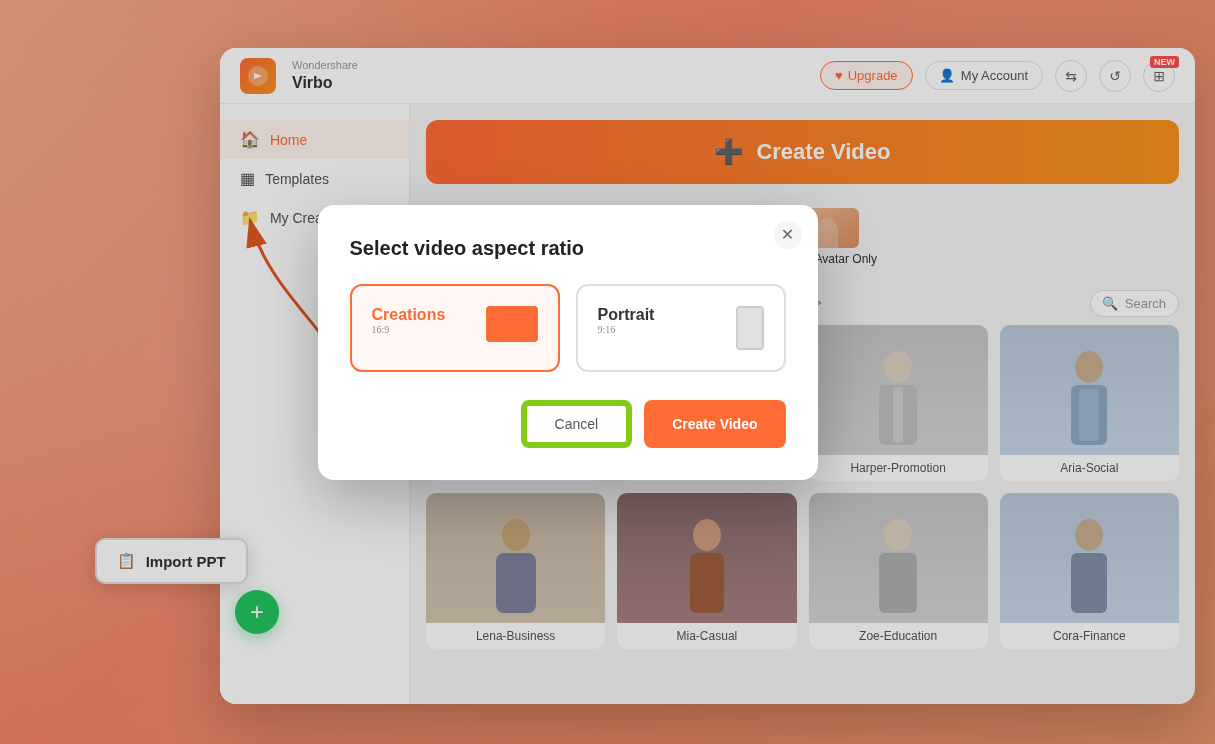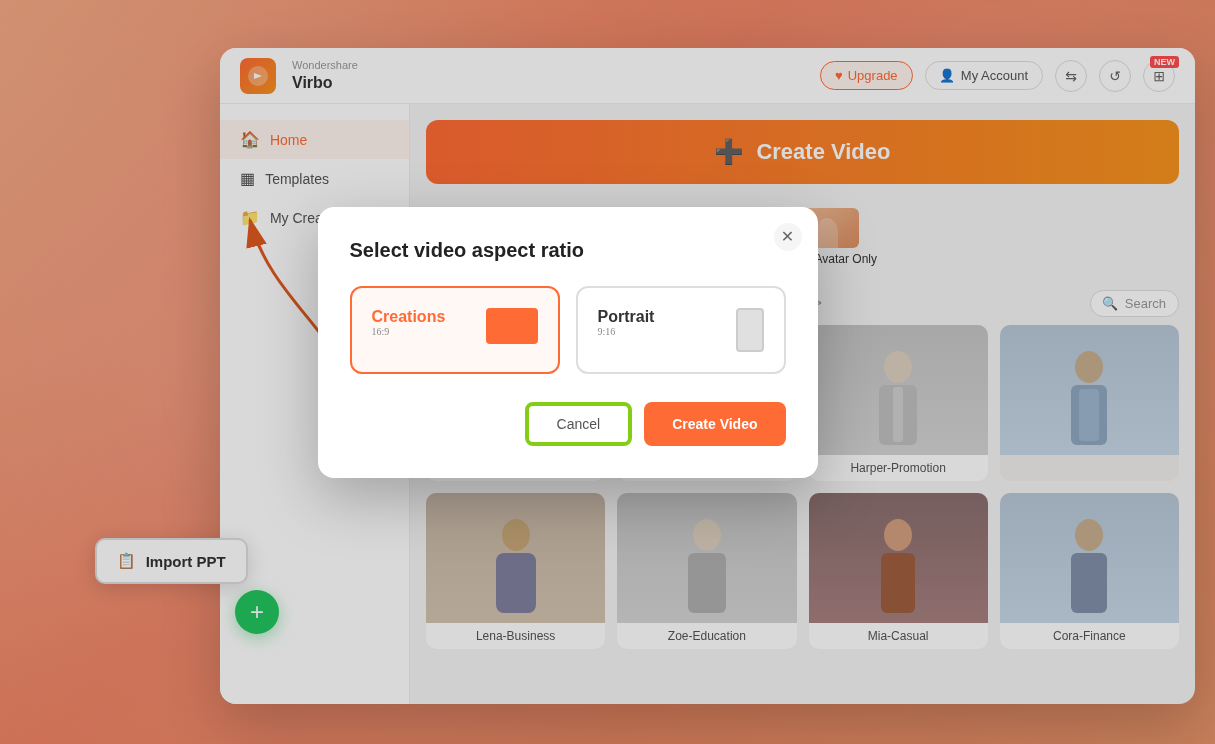--- a/index.html
+++ b/index.html
@@ -419,21 +419,21 @@
       margin-left: auto;
       border: 2px solid #ccc;
     }
     .modal-actions {
       display: flex;
       justify-content: flex-end;
       gap: 12px;
     }
     .btn-cancel {
       padding: 10px 28px;
-      border: 4px solid #84cc16;
+      border: 6px solid #84cc16;
       background: #fff;
       border-radius: 8px;
       font-size: 14px;
       color: #555;
       cursor: pointer;
     }
     .btn-create {
       padding: 10px 28px;
       background: #ff6b35;
       border: none;
@@ -629,48 +629,49 @@
           <div class="avatar-name">Harper-Promotion</div>
         </div>
         <div class="avatar-card">
           <div class="person-silhouette av-bg-4">
             <svg width="70" height="110" viewBox="0 0 70 110">
               <ellipse cx="35" cy="22" rx="14" ry="16" fill="#c8b090"></ellipse>
               <rect x="17" y="40" width="36" height="60" rx="6" fill="#90a8c0"></rect>
               <rect x="25" y="44" width="20" height="52" rx="4" fill="#a0b8d0"></rect>
             </svg>
           </div>
+          <div class="avatar-name">Aria-Social</div>
         </div>
 
         <div class="avatar-card">
           <div class="person-silhouette av-bg-1">
             <svg width="70" height="110" viewBox="0 0 70 110">
               <ellipse cx="35" cy="22" rx="14" ry="16" fill="#c8a878"></ellipse>
               <rect x="15" y="40" width="40" height="60" rx="8" fill="#8080a0"></rect>
             </svg>
           </div>
           <div class="avatar-name">Lena-Business</div>
         </div>
         <div class="avatar-card">
+          <div class="person-silhouette av-bg-2">
+            <svg width="70" height="110" viewBox="0 0 70 110">
+              <ellipse cx="35" cy="22" rx="14" ry="16" fill="#d4a080"></ellipse>
+              <rect x="18" y="40" width="34" height="60" rx="6" fill="#a06040"></rect>
+            </svg>
+          </div>
+          <div class="avatar-name">Mia-Casual</div>
+        </div>
+        <div class="avatar-card">
           <div class="person-silhouette av-bg-3">
             <svg width="70" height="110" viewBox="0 0 70 110">
               <ellipse cx="35" cy="22" rx="14" ry="16" fill="#ddd0c0"></ellipse>
               <rect x="16" y="40" width="38" height="60" rx="6" fill="#b0b0b0"></rect>
             </svg>
           </div>
           <div class="avatar-name">Zoe-Education</div>
-        </div>
-        <div class="avatar-card">
-          <div class="person-silhouette av-bg-2">
-            <svg width="70" height="110" viewBox="0 0 70 110">
-              <ellipse cx="35" cy="22" rx="14" ry="16" fill="#d4a080"></ellipse>
-              <rect x="18" y="40" width="34" height="60" rx="6" fill="#a06040"></rect>
-            </svg>
-          </div>
-          <div class="avatar-name">Mia-Casual</div>
         </div>
         <div class="avatar-card">
           <div class="person-silhouette av-bg-4">
             <svg width="70" height="110" viewBox="0 0 70 110">
               <ellipse cx="35" cy="22" rx="14" ry="16" fill="#c8b090"></ellipse>
               <rect x="17" y="40" width="36" height="60" rx="6" fill="#8090a8"></rect>
             </svg>
           </div>
           <div class="avatar-name">Cora-Finance</div>
         </div>

